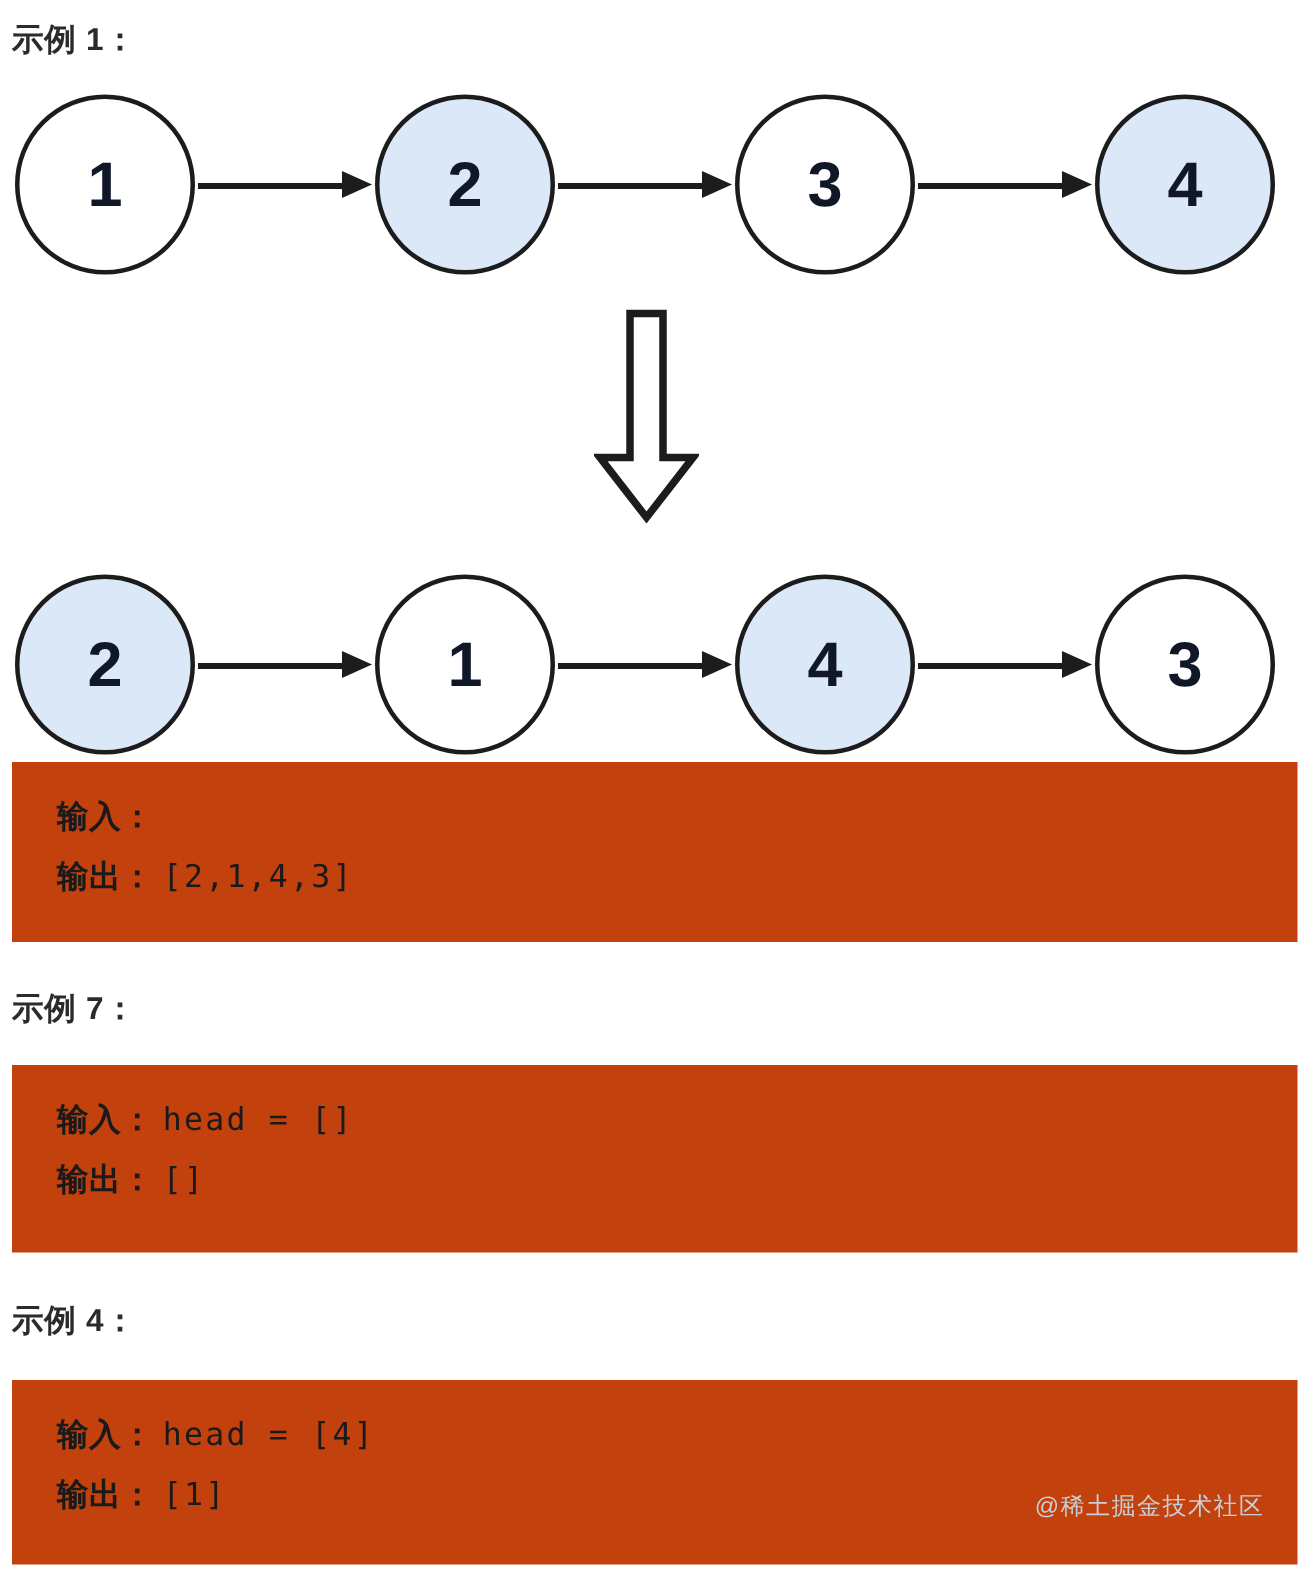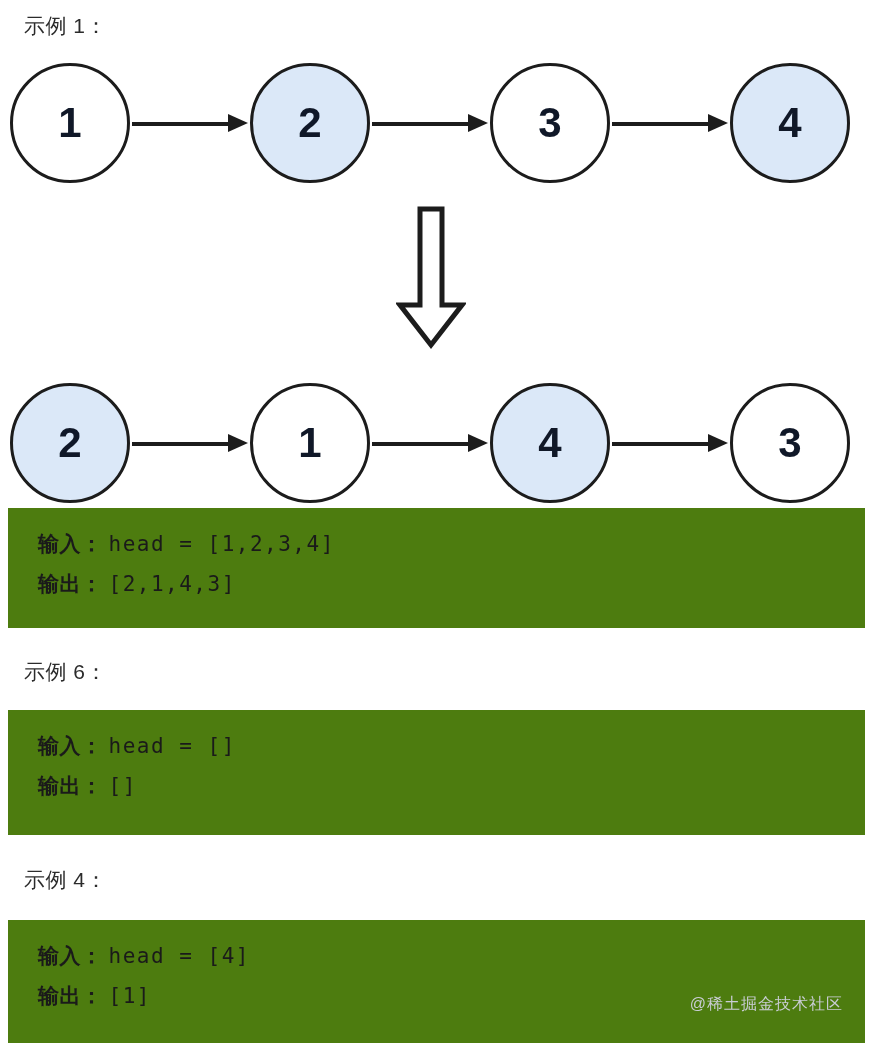--- a/index.html
+++ b/index.html
@@ -17,23 +17,23 @@
   }
 
   .page {
     position: absolute;
     inset: 0;
   }
 
   
   .example-heading {
     position: absolute;
-    left: 24px;
+    left: 8px;
     font-size: 21px;
-    font-weight: 400;
+    font-weight: 700;
     color: #2b2b2b;
     letter-spacing: 0.5px;
     white-space: nowrap;
   }
   #heading-1 { top: 12px; }
   #heading-2 { top: 658px; }
   #heading-3 { top: 866px; }
 
   
   .diagram {
@@ -111,21 +111,21 @@
     width: 70px;
     height: 145px;
   }
   .down-arrow svg { display: block; }
 
   
   .code-box {
     position: absolute;
     left: 8px;
     width: 857px;
-    background: #4d7c0f;
+    background: #c2410c;
     box-sizing: border-box;
     padding: 22px 0 22px 30px;
   }
   #box-1 { top: 508px; height: 120px; }
   #box-2 { top: 710px; height: 125px; }
   #box-3 { top: 920px; height: 123px; }
 
   .code-line {
     display: flex;
     align-items: baseline;
@@ -227,29 +227,28 @@
       </div>
       <div class="node node-3">
         <span>3</span>
       </div>
     </div>
   </div>
 
   <div class="code-box" id="box-1">
     <div class="code-line">
       <span class="code-label">输入：</span>
-      <span class="code-value">head = [1,2,3,4]</span>
     </div>
     <div class="code-line">
       <span class="code-label">输出：</span>
       <span class="code-value">[2,1,4,3]</span>
     </div>
   </div>
 
-  <div class="example-heading" id="heading-2">示例 6：</div>
+  <div class="example-heading" id="heading-2">示例 7：</div>
 
   <div class="code-box" id="box-2">
     <div class="code-line">
       <span class="code-label">输入：</span>
       <span class="code-value">head = []</span>
     </div>
     <div class="code-line">
       <span class="code-label">输出：</span>
       <span class="code-value">[]</span>
     </div>

